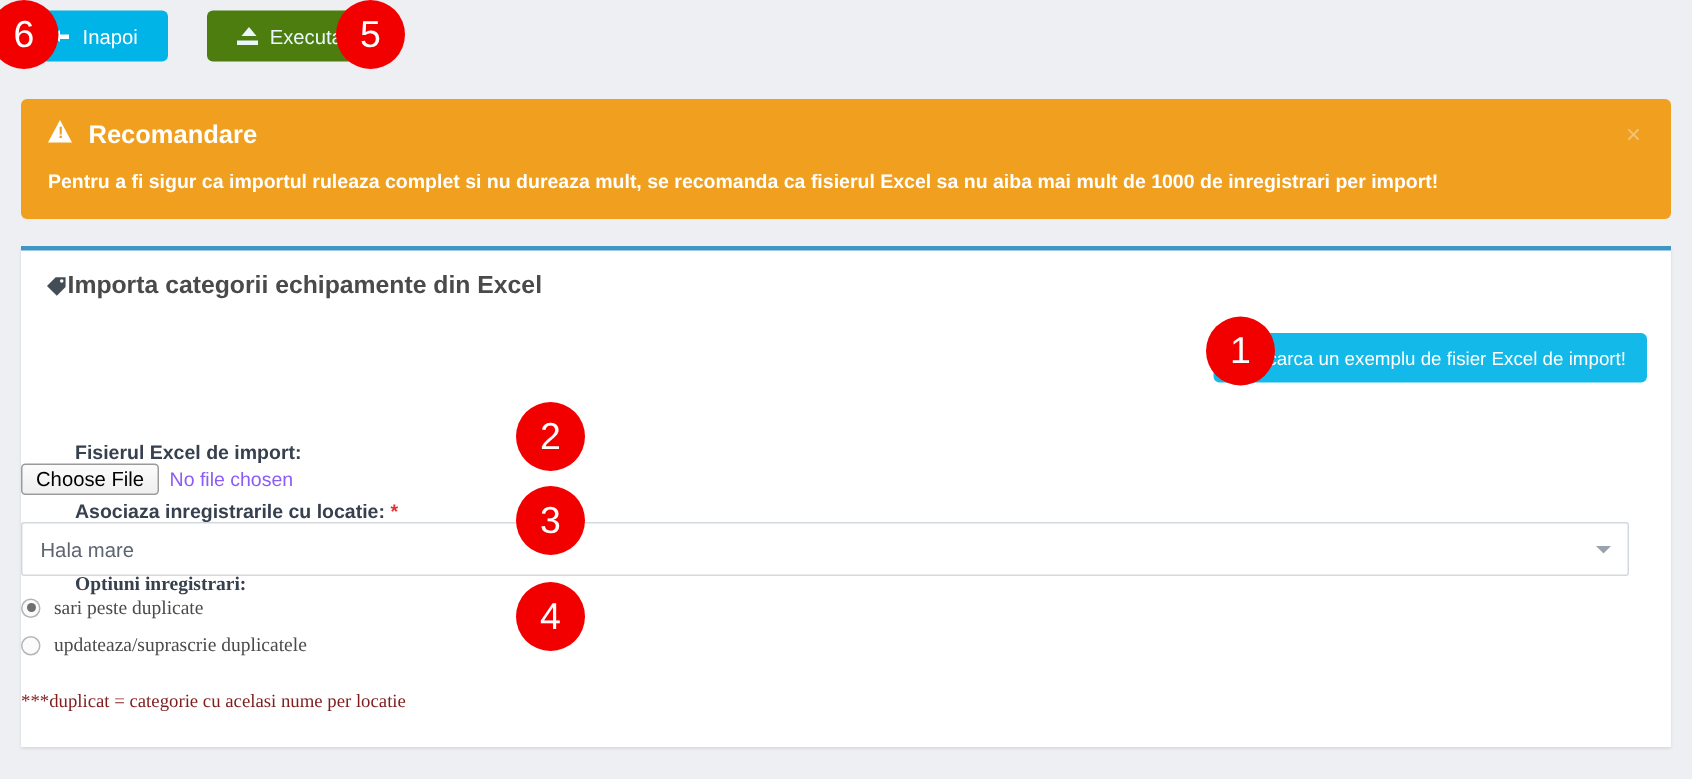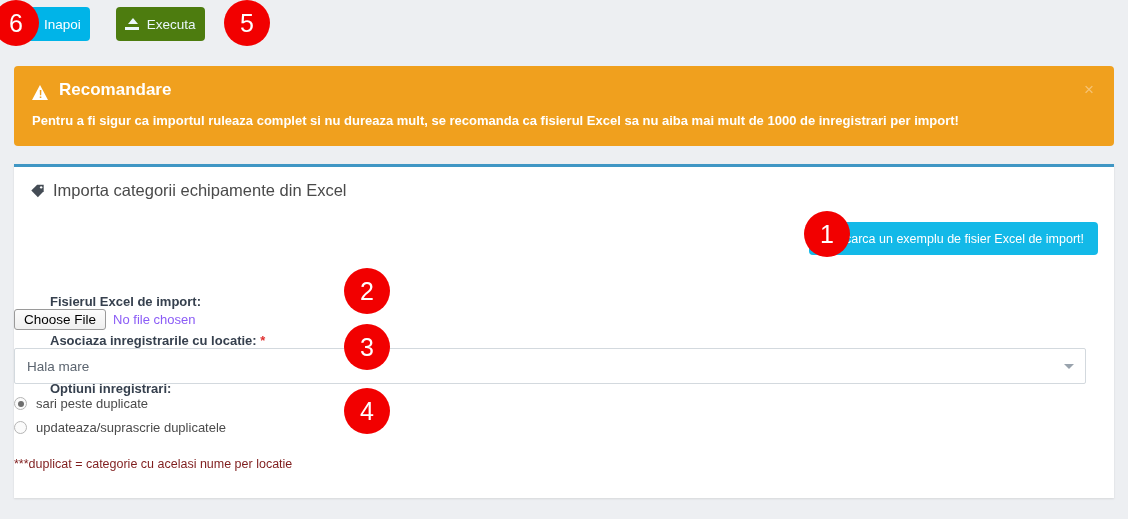--- a/index.html
+++ b/index.html
@@ -24,21 +24,21 @@
     top: 6px;
     height: 36px;
     display: flex;
     align-items: center;
     gap: 26px;
   }
   .btn {
     border: none;
     border-radius: 4px;
     height: 34px;
-    padding: 0 9px;
+    padding: 0 20px;
     display: inline-flex;
     align-items: center;
     gap: 8px;
     font-family: "Liberation Sans", sans-serif;
     font-size: 13.5px;
     color: #ffffff;
     cursor: pointer;
     white-space: nowrap;
   }
   .btn-back { background: #00b4e8; }
@@ -115,21 +115,21 @@
     top: 66px;
     width: 1100px;
     box-sizing: border-box;
     background: #f0a01e;
     border-radius: 4px;
     padding: 14px 18px 16px 18px;
     color: #ffffff;
   }
   .alert-title {
     display: flex;
-    align-items: flex-end;
+    align-items: flex-start;
     gap: 10px;
     font-size: 17px;
     font-weight: bold;
     margin-bottom: 12px;
   }
   .icon-warning {
     width: 17px;
     height: 15px;
     position: relative;
     display: inline-block;
@@ -180,25 +180,24 @@
     width: 1100px;
     height: 334px;
     box-sizing: border-box;
     background: #ffffff;
     border-top: 3px solid #3f96c4;
     box-shadow: 0 1px 2px rgba(0,0,0,0.10);
   }
   .card-title {
     display: flex;
     align-items: center;
-    gap: 8px;
     padding: 14px 0 0 16px;
     font-size: 16.5px;
     color: #4a4a4a;
-    font-weight: normal;
+    font-weight: bold;
   }
   .icon-tag {
     width: 15px;
     height: 15px;
     display: inline-block;
     position: relative;
     transform: rotate(0deg);
   }
   .icon-tag svg { display: block; }
 
@@ -373,21 +372,21 @@
       <span class="req">*</span>
     </div>
     <div class="form-control">
       <div class="select-box">
         <span>Hala mare</span>
         <span class="select-caret"></span>
       </div>
     </div>
   </div>
 
-  <div class="form-row" style="top:214px;">
+  <div class="form-row" style="top:214px;font-family:Liberation Serif, serif;">
     <div class="form-label">Optiuni inregistrari:</div>
     <div class="form-control">
       <label class="radio-line">
         <span class="radio checked"></span>
         <span>sari peste duplicate</span>
       </label>
       <label class="radio-line">
         <span class="radio"></span>
         <span>updateaza/suprascrie duplicatele</span>
       </label>

